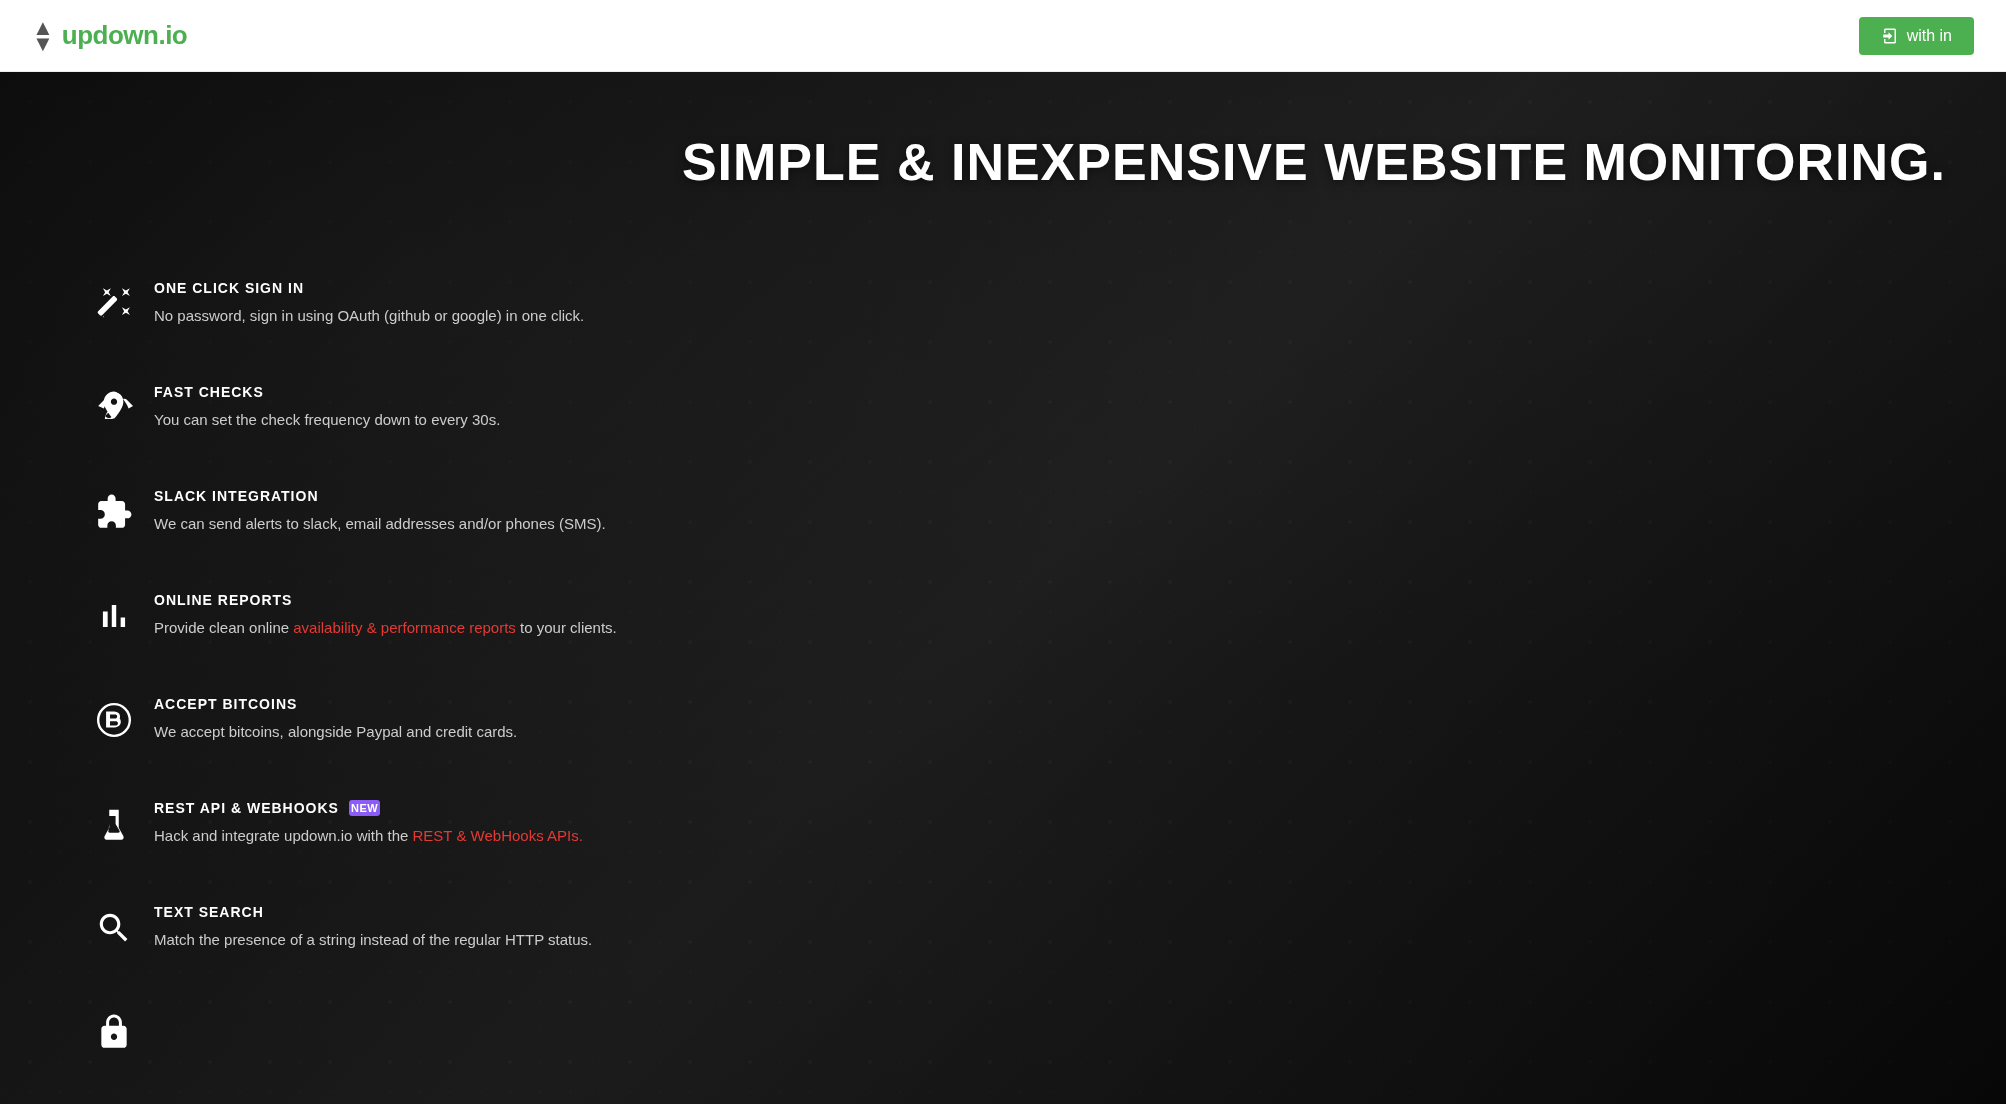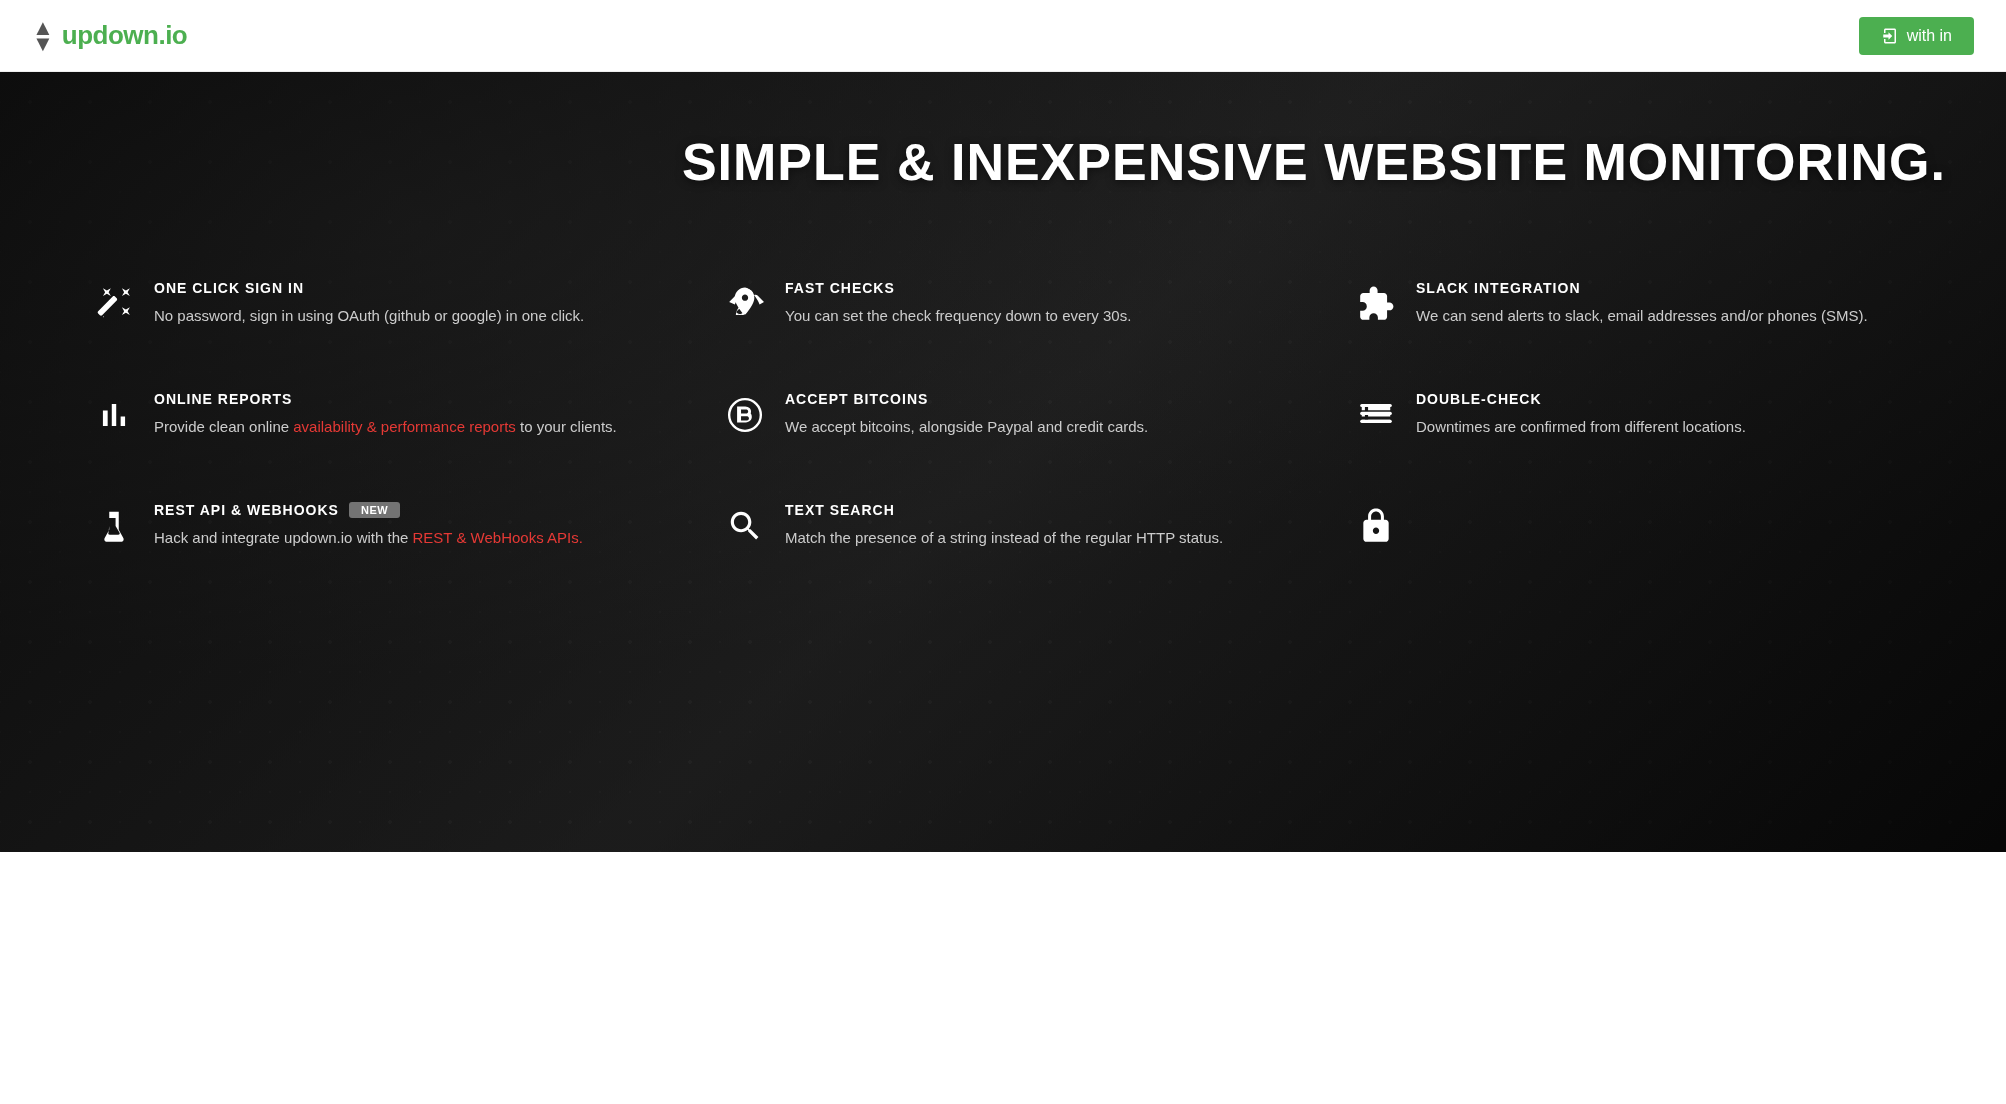--- a/index.html
+++ b/index.html
@@ -117,22 +117,22 @@
       text-align: right;
       letter-spacing: 1px;
       margin-bottom: 60px;
       text-transform: uppercase;
       text-shadow: 0 2px 8px rgba(0,0,0,0.5);
     }
 
     
     .features-grid {
       display: grid;
-      grid-template-columns: 1fr 1fr 1fr;
-      gap: 7px;
+      grid-template-columns: 1fr;
+      gap: 0;
     }
 
     .feature-item {
       display: flex;
       align-items: flex-start;
       gap: 18px;
       padding: 28px 32px;
     }
 
     .feature-icon {
@@ -155,25 +155,25 @@
       color: #fff;
       text-transform: uppercase;
       letter-spacing: 1px;
       margin-bottom: 8px;
       display: flex;
       align-items: center;
       gap: 10px;
     }
 
     .badge-new {
-      background: #737373;
+      background: #8b5cf6;
       color: #fff;
       font-size: 11px;
       font-weight: 700;
-      padding: 2px 12px;
+      padding: 2px 2px;
       border-radius: 3px;
       text-transform: uppercase;
       letter-spacing: 0.5px;
     }
 
     .feature-desc {
       font-size: 15px;
       color: #ccc;
       line-height: 1.6;
     }
@@ -289,36 +289,20 @@
           </svg>
         </div>
         <div class="feature-text">
           <div class="feature-title">
             <span>ACCEPT BITCOINS</span>
           </div>
           <div class="feature-desc">We accept bitcoins, alongside Paypal and credit cards.</div>
         </div>
       </div>
 
-      <div class="feature-item">
-        <div class="feature-icon">
-          <svg class="icon-svg" viewBox="0 0 24 24" fill="white">
-            <path d="M3 13h2v-2H3v2zm0 4h2v-2H3v2zm0-8h2V7H3v2zm4 4h14v-2H7v2zm0 4h14v-2H7v2zM7 7v2h14V7H7z"></path>
-            <rect x="2" y="5" width="20" height="2" rx="1"></rect>
-            <rect x="2" y="10" width="20" height="2" rx="1"></rect>
-            <rect x="2" y="15" width="20" height="2" rx="1"></rect>
-          </svg>
-        </div>
-        <div class="feature-text">
-          <div class="feature-title">
-            <span>DOUBLE-CHECK</span>
-          </div>
-          <div class="feature-desc">Downtimes are confirmed from different locations.</div>
-        </div>
-      </div>
 
       <div class="feature-item">
         <div class="feature-icon">
           <svg class="icon-svg" viewBox="0 0 24 24" fill="white">
             <path d="M9 3v11.33L6.11 19.5C5.5 20.61 6.31 22 7.59 22h8.82c1.28 0 2.09-1.39 1.48-2.5L15 14.33V3H9zm4 0H9v2h4V3zM9 12V7h4v5l2.5 4.33c.22.39.09.88-.31 1.06-.11.06-.24.11-.37.11H9.18c-.13 0-.26-.05-.37-.11-.4-.18-.53-.67-.31-1.06L9 12z"></path>
           </svg>
         </div>
         <div class="feature-text">
           <div class="feature-title">
             <span>REST API &amp; WEBHOOKS</span>

